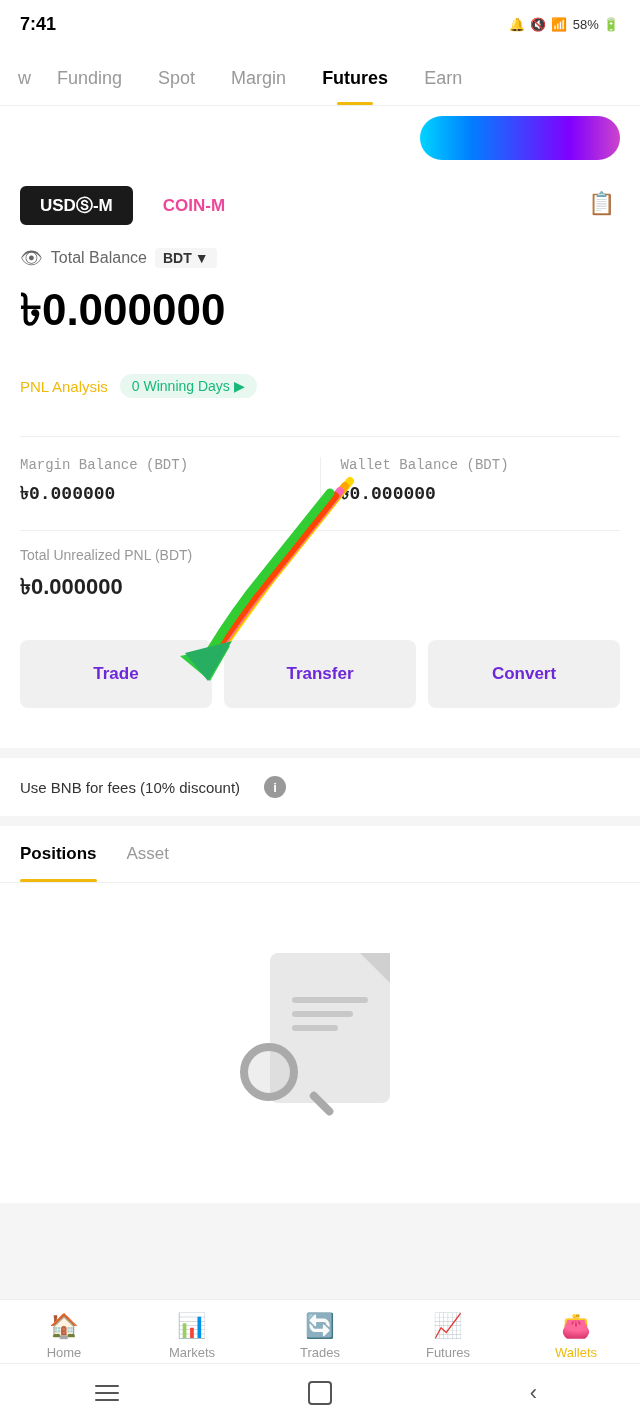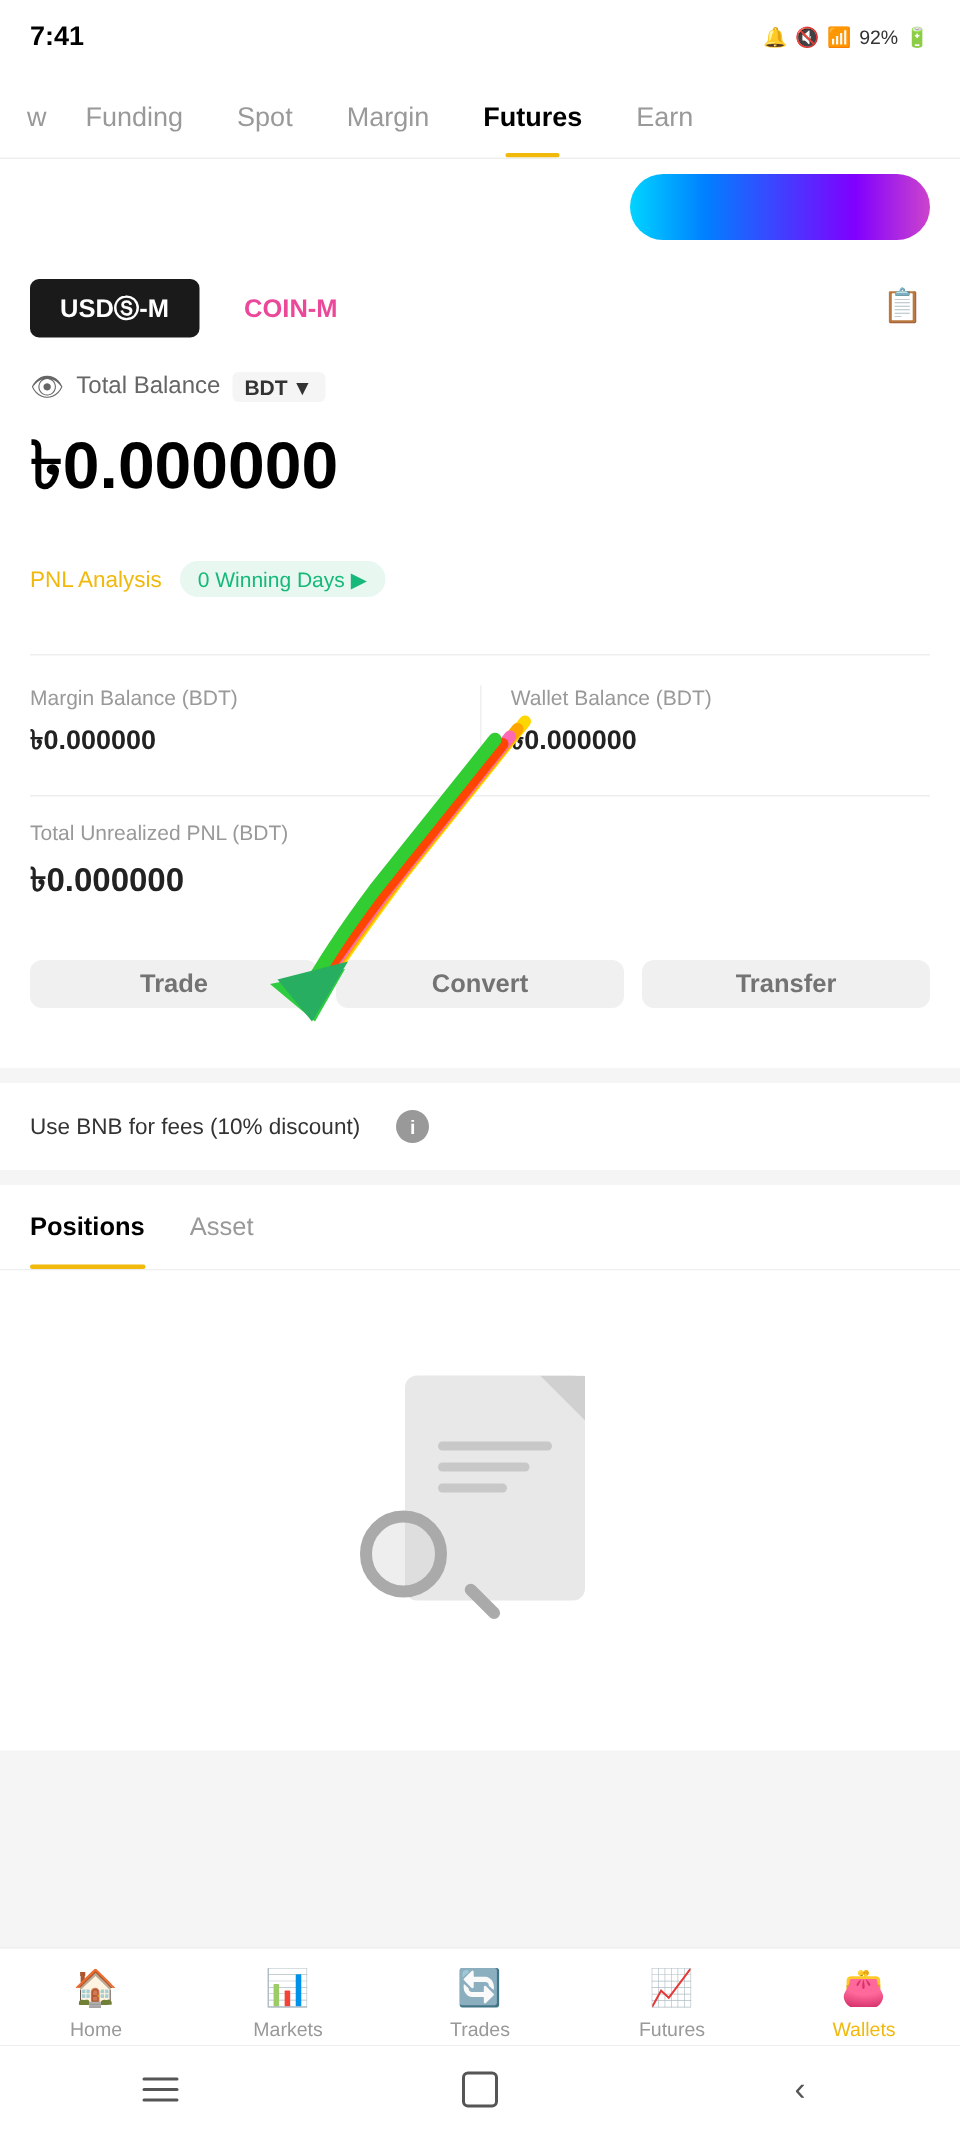--- a/index.html
+++ b/index.html
@@ -193,20 +193,21 @@
       gap: 4px;
       cursor: pointer;
     }
 
     
     .balance-cards {
       display: flex;
       margin-top: 16px;
       border-top: 1px solid #eee;
       padding-top: 20px;
+      font-family: Liberation Mono, monospace;
     }
     .balance-card {
       flex: 1;
       padding-right: 20px;
     }
     .balance-card + .balance-card {
       padding-left: 20px;
       padding-right: 0;
       border-left: 1px solid #eee;
     }
@@ -253,27 +254,27 @@
 
     
     .action-buttons {
       display: flex;
       gap: 12px;
       margin-top: 24px;
       padding-bottom: 20px;
     }
     .action-btn {
       flex: 1;
-      padding: 6px 8px;
+      padding: 24px 8px;
       border: none;
       border-radius: 8px;
       background: #f0f0f0;
       font-size: 17px;
       font-weight: 600;
-      color: #737373;
+      color: #6d28d9;
       cursor: pointer;
     }
 
     
     .bnb-notice {
       background: #fff;
       margin: 10px 0 0;
       padding: 18px 20px;
       display: flex;
       align-items: center;
@@ -481,21 +482,21 @@
   </style>
 </head>
 <body>
 
 <div class="status-bar">
   <span class="status-time">7:41</span>
   <div class="status-icons">
     <span>🔔</span>
     <span>🔇</span>
     <span>📶</span>
-    <span class="battery-text">92%</span>
+    <span class="battery-text">58%</span>
     <span>🔋</span>
   </div>
 </div>
 
 <div class="nav-tabs">
   <span class="nav-tab-w">w</span>
   <span class="nav-tab">Funding</span>
   <span class="nav-tab">Spot</span>
   <span class="nav-tab">Margin</span>
   <span class="nav-tab active">Futures</span>
@@ -559,22 +560,22 @@
       <path d="M185,25 Q145,75 105,125 Q75,165 55,195" stroke="#FF4500" stroke-width="8" fill="none" stroke-linecap="round"></path>
       <path d="M180,22 Q140,72 100,122 Q70,162 52,195" stroke="#32CD32" stroke-width="9" fill="none" stroke-linecap="round"></path>
 
       <polygon points="30,185 80,175 60,210" fill="#2ECC40"></polygon>
       <polygon points="35,182 82,170 58,210" fill="#27AE60"></polygon>
     </svg>
   </div>
 
   <div class="action-buttons">
     <button class="action-btn">Trade</button>
+    <button class="action-btn">Transfer</button>
     <button class="action-btn">Convert</button>
-    <button class="action-btn">Transfer</button>
   </div>
 
 </div>
 
 <div class="bnb-notice">
   <span>Use BNB for fees (10% discount)</span>
   <div class="info-icon">i</div>
 </div>
 
 <div class="sub-tabs">

